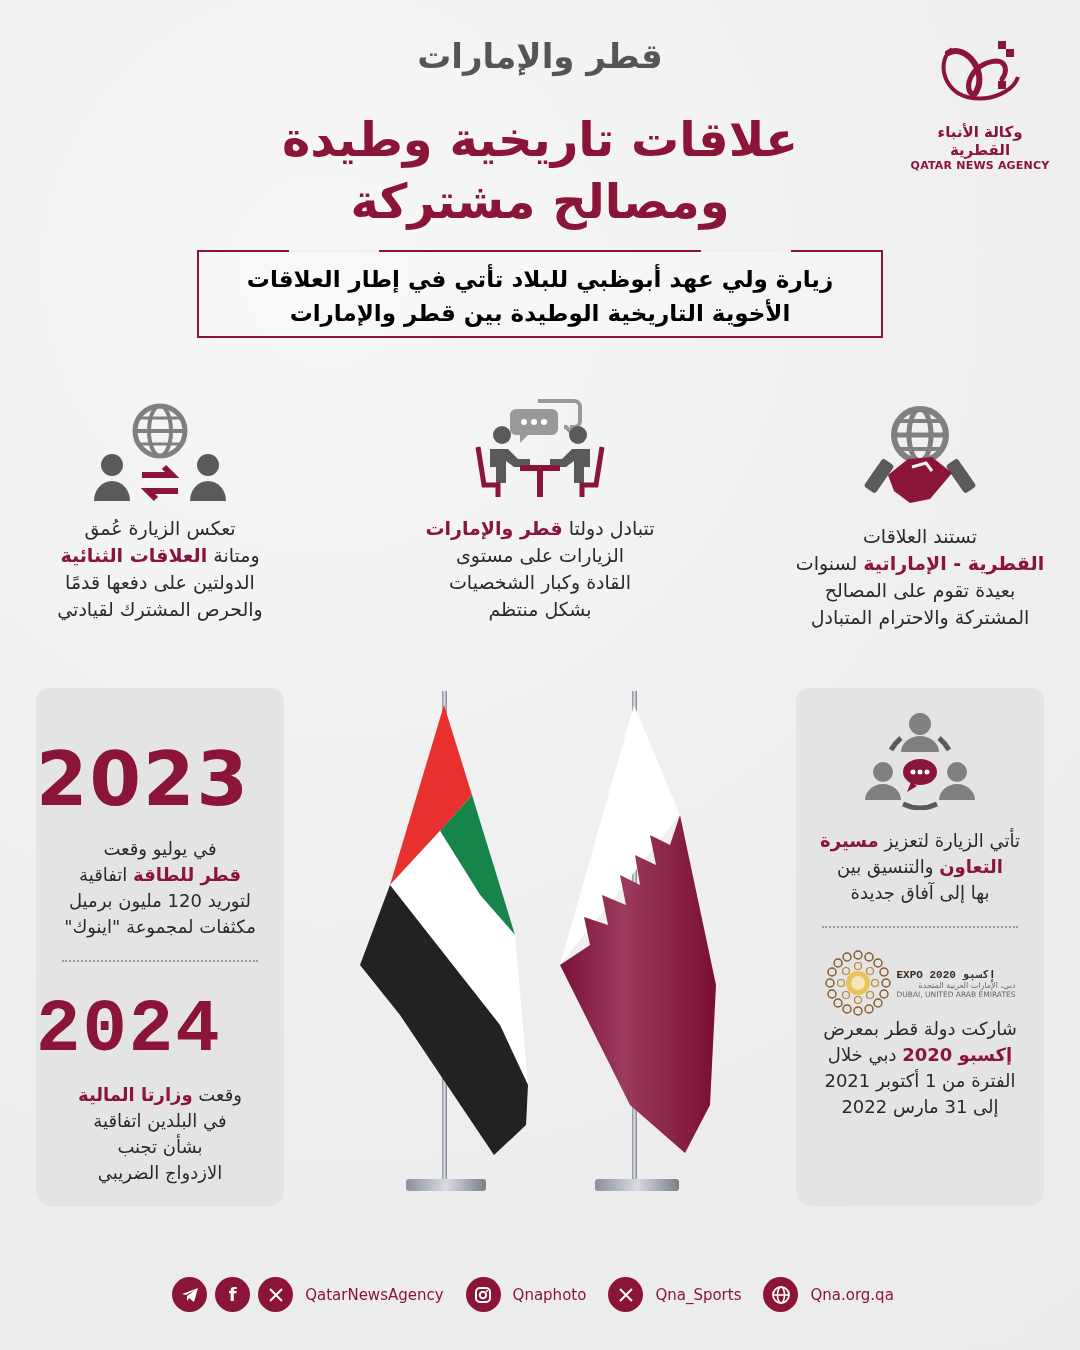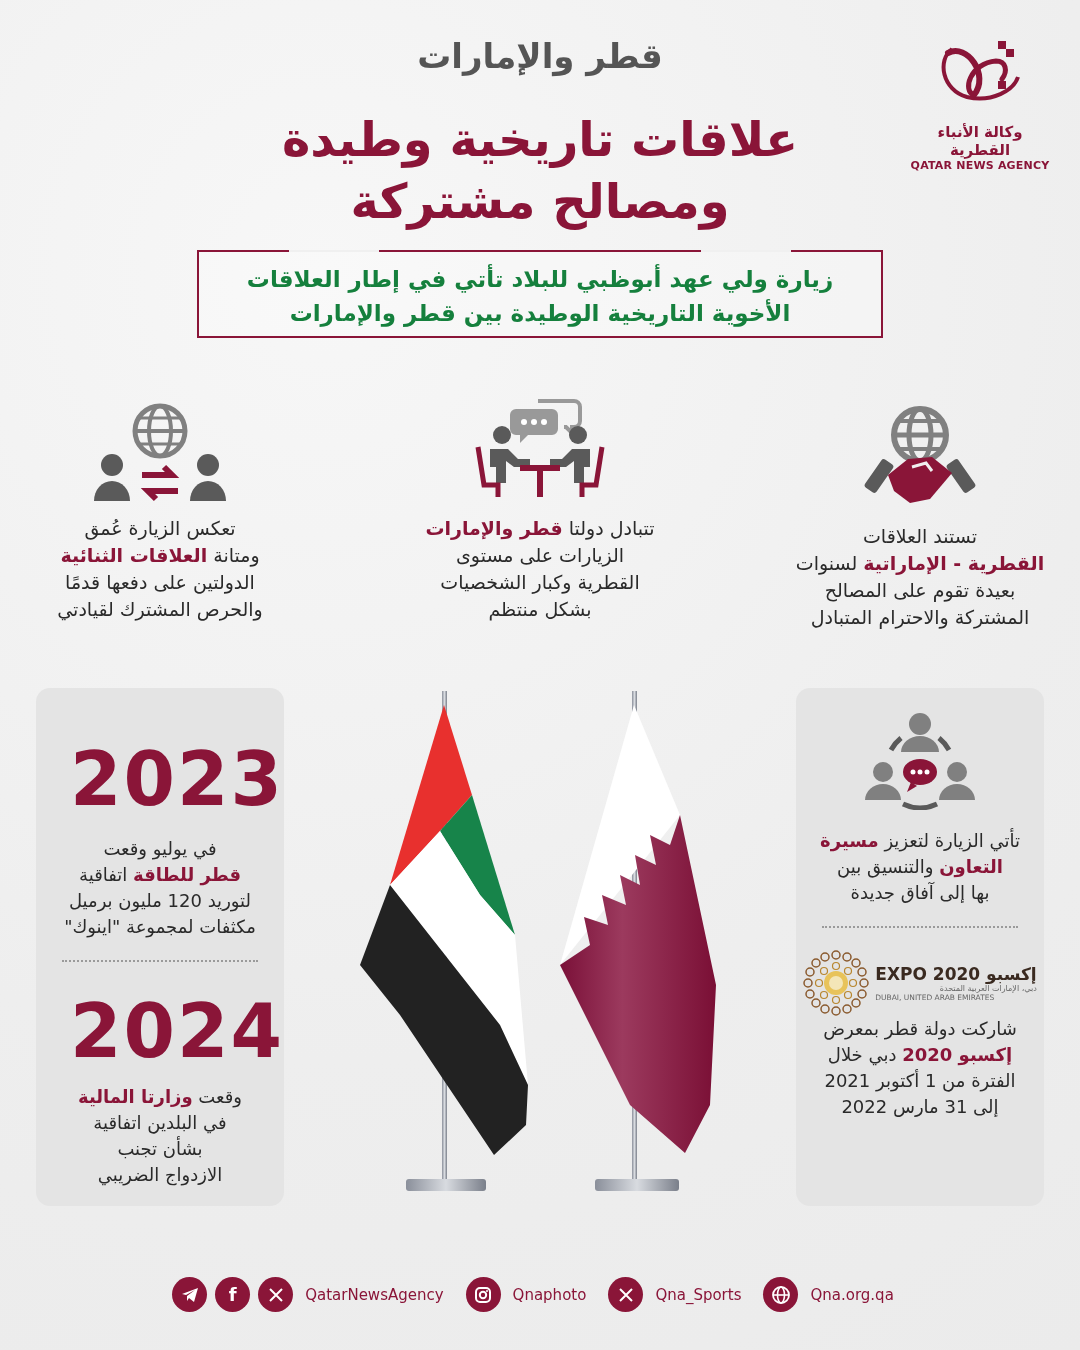--- a/index.html
+++ b/index.html
@@ -32,34 +32,34 @@
     left: 197px; top: 250px; width: 686px; height: 88px;
     border: 2px solid #8a1538; background: rgba(255,255,255,0.25);
     text-align: center; padding-top: 10px;
   }
   .subbox::before, .subbox::after {
     content: ""; position: absolute; top: -2px; height: 2px; width: 90px;
     background: #f0f0f0;
   }
   .subbox::before { left: 90px; }
   .subbox::after { right: 90px; }
-  .subbox .line { font-size: 23px; font-weight: bold; color: #15803d; line-height: 34px; }
+  .subbox .line { font-size: 23px; font-weight: bold; color: #000000; line-height: 34px; }
 
   
   .feature { width: 260px; text-align: center; }
   .feature .icon { height: 110px; display: flex; align-items: center; justify-content: center; }
   .feature .text { font-size: 19px; line-height: 27px; color: #2a2a2a; margin-top: 10px; direction: rtl; }
   .feature .text b { color: #8a1538; }
 
   
   .panel {
     background: #e4e4e4; border-radius: 14px;
     width: 248px; height: 518px; top: 688px;
   }
-  .year { font-size: 74px; font-weight: bold; color: #8a1538; text-align: right; letter-spacing: 2px; }
+  .year { font-size: 74px; font-weight: bold; color: #8a1538; text-align: left; letter-spacing: 2px; }
   .ptext { font-size: 18px; line-height: 26px; text-align: center; color: #2a2a2a; direction: rtl; }
   .ptext b { color: #8a1538; }
   .dots { border-top: 2px dotted #9a9a9a; width: 196px; margin: 0 auto; }
 
   
   .footer { left: 0; width: 1080px; top: 1277px; display: flex; justify-content: center; align-items: center; gap: 8px; direction: ltr; }
   .soc { width: 35px; height: 35px; border-radius: 50%; background: #8a1538; display: inline-flex; align-items: center; justify-content: center; color: #fff; font-weight: bold; font-size: 18px; }
   .soc svg { display: block; }
   .handle { font-size: 15px; color: #8a1538; margin-right: 14px; margin-left: 4px; }
 </style>
@@ -126,21 +126,21 @@
       <path d="M130 54 h-18 l-10 10 h-12 v8 h16 l8 -6 v22 h10 v-16 h6z" fill="#5a5a5a"></path>
       <path d="M18 52 l6 38 h14 v12" fill="none" stroke="#8a1538" stroke-width="5"></path>
       <path d="M142 52 l-6 38 h-14 v12" fill="none" stroke="#8a1538" stroke-width="5"></path>
       <rect x="60" y="70" width="40" height="6" fill="#8a1538"></rect>
       <rect x="77" y="70" width="6" height="32" fill="#8a1538"></rect>
     </svg>
   </div>
   <div class="text">
     <div><span>تتبادل دولتا </span><b>قطر والإمارات</b></div>
     <div>الزيارات على مستوى</div>
-    <div>القطرية وكبار الشخصيات</div>
+    <div>القادة وكبار الشخصيات</div>
     <div>بشكل منتظم</div>
   </div>
 </div>
 
 <div class="abs feature" style="left:30px; top:395px;">
   <div class="icon">
     <svg width="140" height="110" viewBox="0 0 140 110">
       <circle cx="70" cy="36" r="25" fill="none" stroke="#808080" stroke-width="5"></circle>
       <ellipse cx="70" cy="36" rx="11" ry="25" fill="none" stroke="#808080" stroke-width="4"></ellipse>
       <line x1="45" y1="36" x2="95" y2="36" stroke="#808080" stroke-width="4"></line>
@@ -164,21 +164,21 @@
 
 <div class="abs panel" style="left:36px;">
   <div class="year" style="margin-top:48px;">2023</div>
   <div class="ptext" style="margin-top:14px;">
     <div>في يوليو وقعت</div>
     <div><b>قطر للطاقة</b><span> اتفاقية</span></div>
     <div>لتوريد 120 مليون برميل</div>
     <div>مكثفات لمجموعة "اينوك"</div>
   </div>
   <div class="dots" style="margin-top:20px;"></div>
-  <div class="year" style="margin-top:26px;">2024</div>
+  <div class="year" style="margin-top:26px;font-family:Liberation Mono, monospace;">2024</div>
   <div class="ptext" style="margin-top:10px;">
     <div><span>وقعت </span><b>وزارتا المالية</b></div>
     <div>في البلدين اتفاقية</div>
     <div>بشأن تجنب</div>
     <div>الازدواج الضريبي</div>
   </div>
 </div>
 
 <div class="abs" style="left:340px; top:685px; width:400px; height:530px;">
   <svg width="400" height="530" viewBox="0 0 400 530">
@@ -267,21 +267,21 @@
           <circle cx="33" cy="50" r="3.5"></circle>
           <circle cx="16" cy="33" r="3.5"></circle>
           <circle cx="50" cy="33" r="3.5"></circle>
         <circle cx="21" cy="21" r="3.5"></circle>
           <circle cx="45" cy="21" r="3.5"></circle>
           <circle cx="21" cy="45" r="3.5"></circle>
           <circle cx="45" cy="45" r="3.5"></circle>
       </g>
     </svg>
     <div style="text-align:left;">
-      <div style="font-size:17px; font-weight:bold; color:#3a2a20;"><span>EXPO 2020</span> <span>إكسبو</span></div>
+      <div style="font-size:11px; font-weight:bold; color:#3a2a20;font-family:Liberation Mono, monospace;"><span>EXPO 2020</span> <span>إكسبو</span></div>
       <div style="font-size:8px; color:#666; text-align:right;">دبي، الإمارات العربية المتحدة</div>
       <div style="font-size:7.5px; color:#666;">DUBAI, UNITED ARAB EMIRATES</div>
     </div>
   </div>
   <div class="ptext" style="">
     <div>شاركت دولة قطر بمعرض</div>
     <div><b>إكسبو 2020</b><span> دبي خلال</span></div>
     <div>الفترة من 1 أكتوبر 2021</div>
     <div>إلى 31 مارس 2022</div>
   </div>

